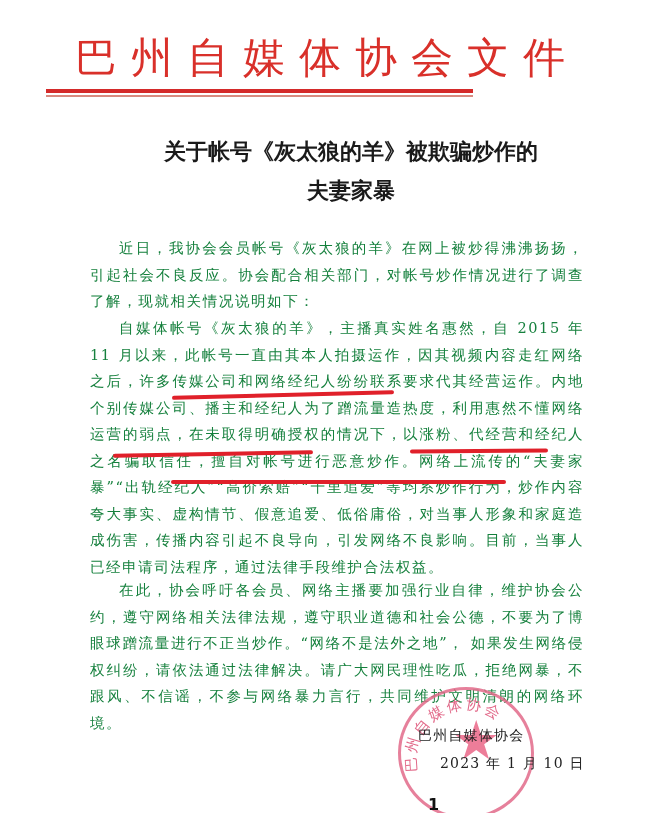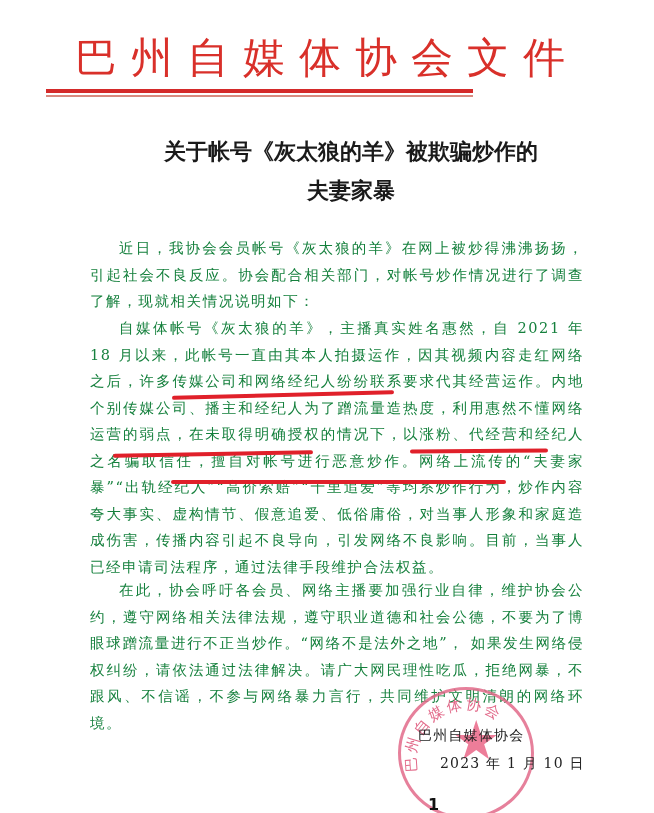--- a/index.html
+++ b/index.html
@@ -63,21 +63,21 @@
   <div class="rule-a"></div>
   <div class="rule-b"></div>
 
   <div class="title l1">关于帐号《灰太狼的羊》被欺骗炒作的</div>
   <div class="title l2">夫妻家暴</div>
 
   <div class="body p1">
     <p>近日，我协会会员帐号《灰太狼的羊》在网上被炒得沸沸扬扬，引起社会不良反应。协会配合相关部门，对帐号炒作情况进行了调查了解，现就相关情况说明如下：</p>
   </div>
   <div class="body p2">
-    <p>自媒体帐号《灰太狼的羊》，主播真实姓名惠然，自 2021 年 18 月以来，此帐号一直由其本人拍摄运作，因其视频内容走红网络之后，许多传媒公司和网络经纪人纷纷联系要求代其经营运作。内地个别传媒公司、播主和经纪人为了蹭流量造热度，利用惠然不懂网络运营的弱点，在未取得明确授权的情况下，以涨粉、代经营和经纪人之名骗取信任，擅自对帐号进行恶意炒作。网络上流传的“夫妻家暴”“出轨经纪人”“高价索赔”“千里追爱”等均系炒作行为，炒作内容夸大事实、虚构情节、假意追爱、低俗庸俗，对当事人形象和家庭造成伤害，传播内容引起不良导向，引发网络不良影响。目前，当事人已经申请司法程序，通过法律手段维护合法权益。</p>
+    <p>自媒体帐号《灰太狼的羊》，主播真实姓名惠然，自 2015 年 11 月以来，此帐号一直由其本人拍摄运作，因其视频内容走红网络之后，许多传媒公司和网络经纪人纷纷联系要求代其经营运作。内地个别传媒公司、播主和经纪人为了蹭流量造热度，利用惠然不懂网络运营的弱点，在未取得明确授权的情况下，以涨粉、代经营和经纪人之名骗取信任，擅自对帐号进行恶意炒作。网络上流传的“夫妻家暴”“出轨经纪人”“高价索赔”“千里追爱”等均系炒作行为，炒作内容夸大事实、虚构情节、假意追爱、低俗庸俗，对当事人形象和家庭造成伤害，传播内容引起不良导向，引发网络不良影响。目前，当事人已经申请司法程序，通过法律手段维护合法权益。</p>
   </div>
   <div class="body p3">
     <p>在此，协会呼吁各会员、网络主播要加强行业自律，维护协会公约，遵守网络相关法律法规，遵守职业道德和社会公德，不要为了博眼球蹭流量进行不正当炒作。“网络不是法外之地”， 如果发生网络侵权纠纷，请依法通过法律解决。请广大网民理性吃瓜，拒绝网暴，不跟风、不信谣，不参与网络暴力言行，共同维护文明清朗的网络环境。</p>
   </div>
 
   <div class="underline" style="left:172px; top:393px; width:222px; transform:rotate(-1.5deg);"></div>
   <div class="underline" style="left:113px; top:452px; width:200px; transform:rotate(-1deg);"></div>
   <div class="underline" style="left:410px; top:449px; width:138px; transform:rotate(-0.5deg);"></div>
   <div class="underline" style="left:171px; top:480px; width:335px;"></div>
 

